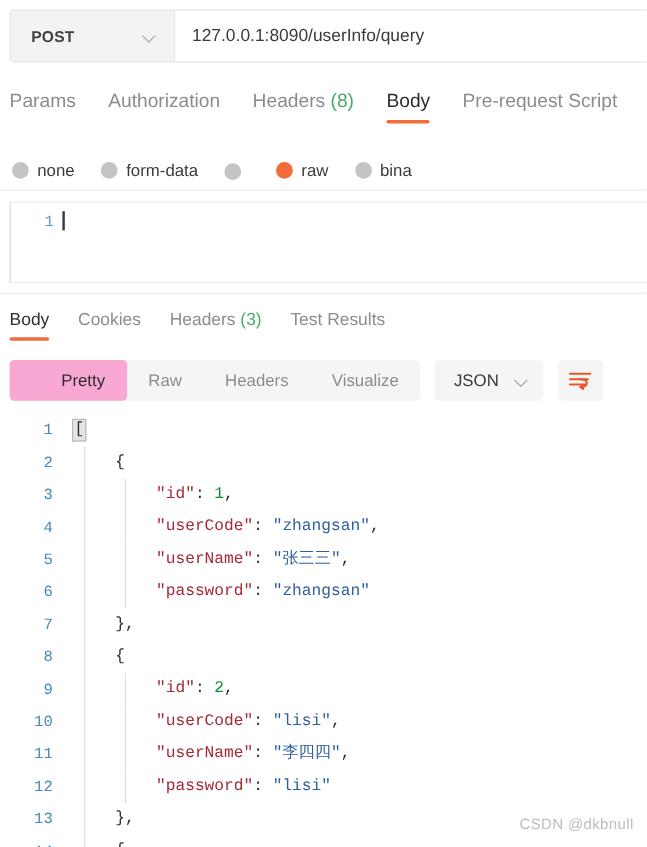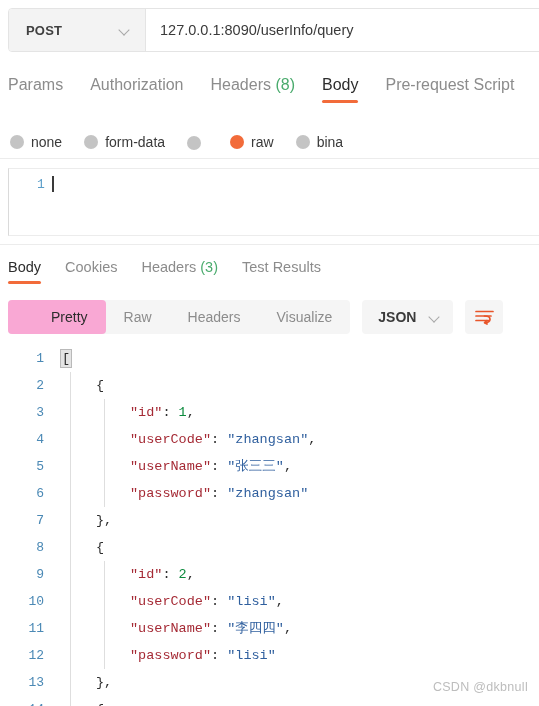--- a/index.html
+++ b/index.html
@@ -91,21 +91,21 @@
   .seg-group { display: flex; background: #f5f5f5; border-radius: 4px; height: 34px; align-items: stretch; }
   .seg {
     display: flex; align-items: center; padding: 0 18px; font-size: 14px;
     color: #8c8c8c; cursor: pointer; border-radius: 4px;
   }
   .seg.active { background: #f9a8d4; color: #2d2d2d; padding-left: 43px; }
   .json-select {
     display:flex; align-items:center; height:34px; background:#f5f5f5; border-radius:4px;
     padding: 0 12px 0 16px; margin-left: 12px; cursor:pointer;
   }
-  .json-select .lbl { font-size: 14px; color: #3a3a3a; margin-right: 14px; font-weight: 700; }
+  .json-select .lbl { font-size: 14px; color: #3a3a3a; margin-right: 14px; font-weight: 400; }
   .wrap-btn {
     width: 38px; height: 34px; background: #f5f5f5; border-radius: 4px; margin-left: 12px;
     display:flex; align-items:center; justify-content:center; cursor:pointer;
   }
 
   
   .json-view {
     position: absolute; left: 0; top: 345px; width: 539px; height: 361px;
     background:#fff; overflow: hidden;
     font-family: "Liberation Mono", monospace; font-size: 13.5px;

